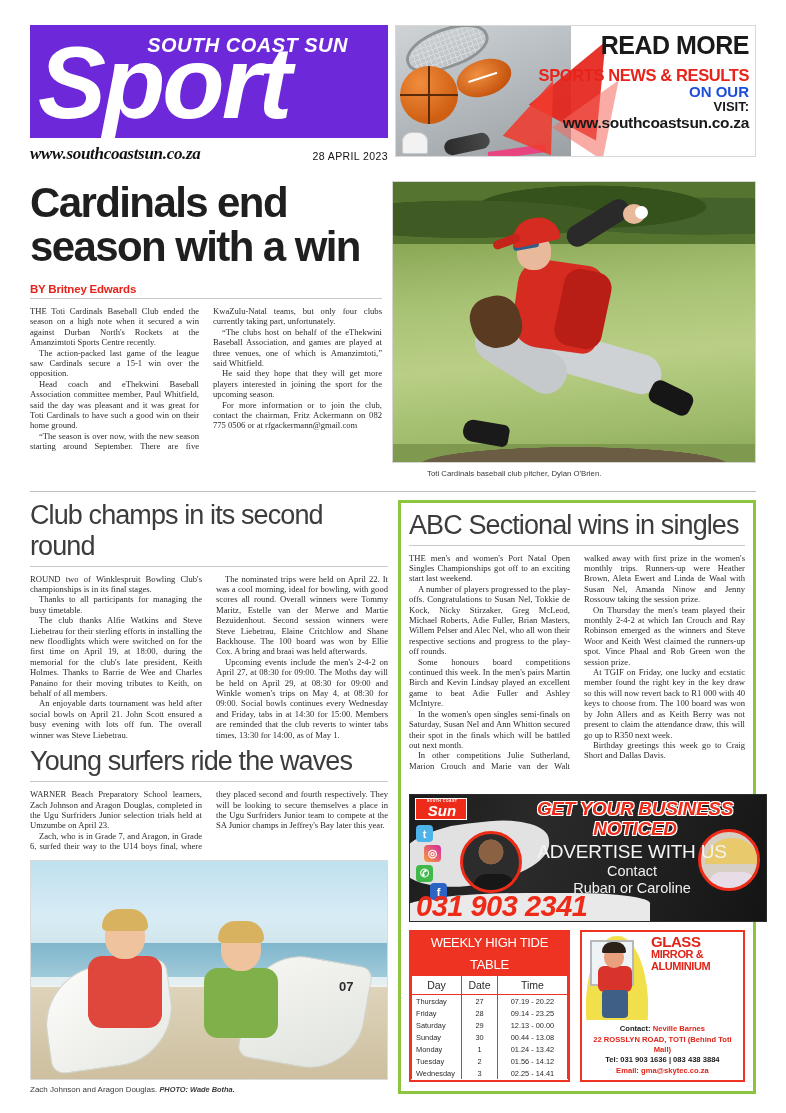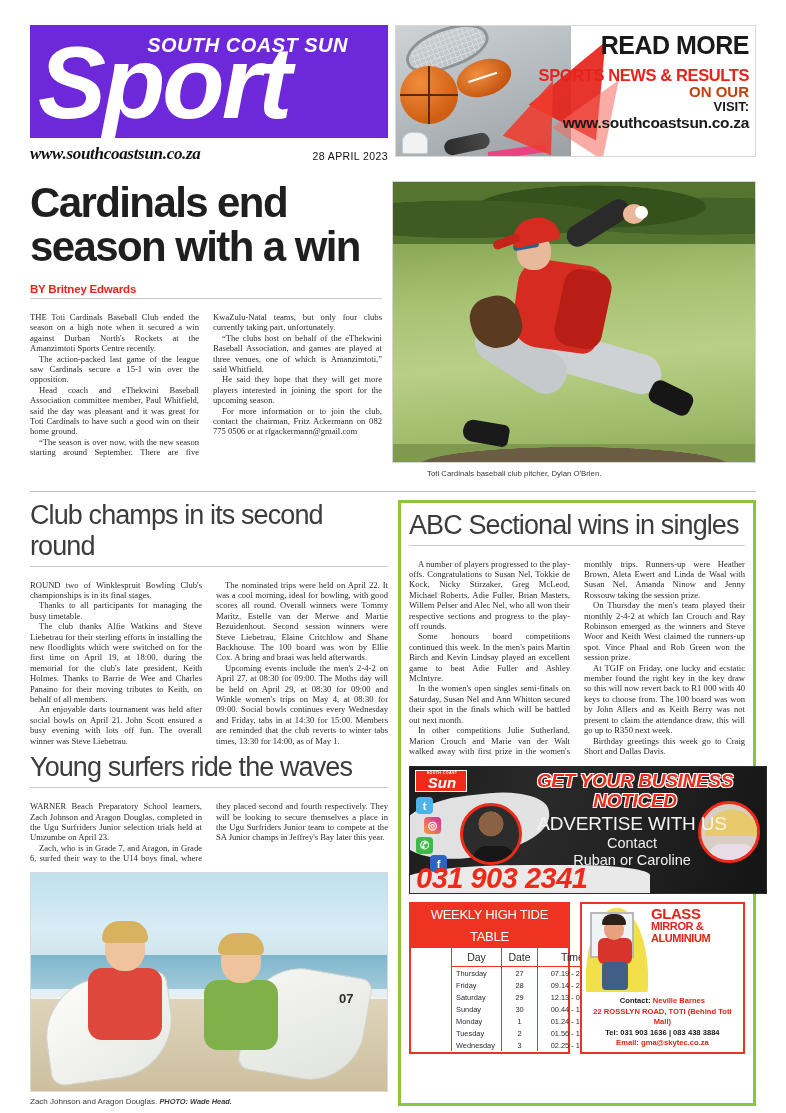--- a/index.html
+++ b/index.html
@@ -61,38 +61,38 @@
      background:linear-gradient(90deg,#2b2b2b,#4a4a4a); transform:rotate(-12deg); }
   .pink-stick { position:absolute; left:92px; bottom:0px; width:58px; height:8px; background:#e8447f; transform:rotate(-8deg); }
   .red-arrow { position:absolute; width:0;height:0; }
   .ra1 { left:150px; top:10px; border-left:38px solid transparent; border-right:38px solid transparent; border-bottom:92px solid #e5231b; transform:rotate(28deg); opacity:.92;}
   .ra2 { left:118px; top:52px; border-left:26px solid transparent; border-right:26px solid transparent; border-bottom:70px solid #ef3b2d; transform:rotate(22deg); opacity:.88;}
   .ra3 { left:172px; top:48px; border-left:30px solid transparent; border-right:30px solid transparent; border-bottom:76px solid #f4685c; transform:rotate(33deg); opacity:.55;}
   .banner-text { position:absolute; right:6px; top:7px; width:250px; text-align:right;
     font-family:"Liberation Sans", sans-serif; font-weight:bold; }
   .bt-readmore { font-size:25px; line-height:25px; color:#1a1a1a; letter-spacing:-0.5px; }
   .bt-sports { font-size:16.5px; line-height:18px; color:#e8231a; letter-spacing:-0.4px;margin-top:8px; }
-  .bt-onour { font-size:15px; line-height:16px; color:#c2410c; }
+  .bt-onour { font-size:15px; line-height:16px; color:#1d4ed8; }
   .bt-website { font-size:33px; line-height:33px; color:#1a1a1a; letter-spacing:-1px; }
   .bt-visit { font-size:13px; line-height:14px; color:#1a1a1a; }
   .bt-url { font-size:15.5px; line-height:17px; color:#1a1a1a; letter-spacing:-0.3px; }
 
   
   .lead { display:flex; gap:10px; margin-top:16px; }
   .lead-left { width:352px; }
   .headline {
     font-family:"Liberation Sans", sans-serif; font-weight:bold;
     font-size:42px; line-height:44px; color:#1f1f1f; letter-spacing:-1.6px;
   }
   .byline {
     font-family:"Liberation Sans", sans-serif; font-weight:bold; font-size:11.5px;
     color:#e8231a; margin-top:14px; letter-spacing:-0.2px;
   }
   .rule { border-top:1px solid #c9c9c9; margin-top:3px; }
-  .cols2 { column-count:2; column-gap:14px; margin-top:13px; }
+  .cols2 { column-count:2; column-gap:14px; margin-top:7px; }
   .body-text { font-family:"Liberation Serif", serif; font-size:8.6px; line-height:10.4px;
      color:#2b2b2b; text-align:justify; }
   .body-text p { text-indent:9px; }
   .body-text p.first { text-indent:0; }
   .lead-right { width:364px; }
   .photo-baseball { width:364px; height:282px; position:relative; overflow:hidden;
      background: linear-gradient(175deg,#5f7d36 0%, #87a553 18%, #a7c173 40%, #b9cf86 62%, #9fbb6b 85%, #8aa858 100%);
      border:1px solid #d5d5d5; }
   .bb-bush { position:absolute; left:0; top:0; width:100%; height:62px;
      background:radial-gradient(ellipse at 20% 60%, #3f5a22 0 35%, transparent 36%),
@@ -162,21 +162,21 @@
      border:1px solid #d3d5cf; }
   .sf-board2 { position:absolute; left:214px; top:96px; width:120px; height:110px;
      background:linear-gradient(150deg,#f7f7f4,#dfe2dc); border-radius:56px 12px 56px 12px; transform:rotate(10deg);
      border:1px solid #d3d5cf; }
   .sf-board2 .num { position:absolute; right:16px; top:14px; font-family:"Liberation Sans", sans-serif;
      font-weight:bold; font-size:13px; color:#2c2c2c; transform:rotate(-10deg); }
   .caption-surf { font-family:"Liberation Sans", sans-serif; font-size:8px; color:#3a3a3a; margin-top:5px; }
   .caption-surf .credit { font-style:italic; font-weight:bold; font-size:7.4px; }
 
   
-  .ad-advertise { width:358px; height:128px; position:relative; overflow:hidden; margin-top:10px;
+  .ad-advertise { width:358px; height:128px; position:relative; overflow:hidden; margin-top:23px;
      background:linear-gradient(110deg,#1b1b1b 0%, #2a2a2a 35%, #1f1f1f 70%, #141414 100%);
      border:1px solid #2b2b2b; }
   .ad-paint { position:absolute; left:-10px; top:28px; width:150px; height:62px; background:#f2f2f2;
      border-radius:50% 40% 60% 45%; opacity:.92; transform:rotate(-6deg); }
   .ad-paint2 { position:absolute; left:-10px; bottom:-6px; width:250px; height:34px; background:#f4f4f4;
      border-radius:50% 30% 10% 10%; opacity:.95; }
   .sun-logo { position:absolute; left:5px; top:3px; width:52px; height:22px; background:#ee2a18;
      border:1px solid #fff; }
   .sun-logo .sc { position:absolute; left:6px; top:0px; width:40px; text-align:center;
      font-family:"Liberation Sans", sans-serif; font-weight:bold; font-size:3.6px; color:#fff; letter-spacing:.4px; }
@@ -211,21 +211,21 @@
      display:flex; align-items:center; justify-content:center; }
 
   
   .bottom { display:flex; gap:10px; margin-top:8px; }
 
   
   .tide { width:172px; border:2px solid #ee3322; background:#fff; }
   .tide-title { background:#ee3322; color:#fff; text-align:center;
      font-family:"Liberation Sans", sans-serif; font-size:13px; line-height:22px;
      letter-spacing:-0.3px; }
-  .tide table { width:100%; border-collapse:collapse;margin-left:40px; }
+  .tide table { width:100%; border-collapse:collapse; }
   .tide th { font-family:"Liberation Sans", sans-serif; font-weight:normal; font-size:10.5px;
      color:#2b2b2b; padding:3px 0; border:1px solid #ee3322; border-top:none; }
   .tide td { font-family:"Liberation Sans", sans-serif; font-size:7.4px; color:#2b2b2b;
      padding:1.5px 0; border-left:1px solid #ee3322; border-right:1px solid #ee3322; }
   .tide td.day { padding-left:4px; text-align:left; width:50px; }
   .tide td.date { text-align:center; width:36px; }
   .tide td.time { text-align:center; }
 
   
   .glass-ad { width:176px; border:2px solid #ee3322; background:#fff; position:relative; padding:4px; }
@@ -378,29 +378,30 @@
         </div>
         <div class="sf-boy sf-b2">
           <div class="sf-head2">
                 <div class="sf-hair"></div>
               </div>
           <div class="sf-body-g"></div>
         </div>
       </div>
       <div class="caption-surf">
         <span>Zach Johnson and Aragon Douglas.</span>
-        <span class="credit">PHOTO: Wade Head.</span>
+        <span class="credit">PHOTO: Wade Botha.</span>
       </div>
     </div>
 
     <div class="mid-right">
       <div class="sec-head">ABC Sectional wins in singles</div>
       <div class="sec-rule"></div>
       <div class="cols2">
         <div class="body-text">
+          <p class="first">THE men's and women's Port Natal Open Singles Championships got off to an exciting start last weekend.</p>
           <p>A number of players progressed to the play-offs. Congratulations to Susan Nel, Tokkie de Kock, Nicky Stirzaker, Greg McLeod, Michael Roberts, Adie Fuller, Brian Masters, Willem Pelser and Alec Nel, who all won their respective sections and progress to the play-off rounds.</p>
           <p>Some honours board competitions continued this week. In the men's pairs Martin Birch and Kevin Lindsay played an excellent game to beat Adie Fuller and Ashley McIntyre.</p>
           <p>In the women's open singles semi-finals on Saturday, Susan Nel and Ann Whitton secured their spot in the finals which will be battled out next month.</p>
           <p>In other competitions Julie Sutherland, Marion Crouch and Marie van der Walt walked away with first prize in the women's monthly trips. Runners-up were Heather Brown, Aleta Ewert and Linda de Waal with Susan Nel, Amanda Ninow and Jenny Rossouw taking the session prize.</p>
           <p>On Thursday the men's team played their monthly 2-4-2 at which Ian Crouch and Ray Robinson emerged as the winners and Steve Woor and Keith West claimed the runners-up spot. Vince Phaal and Rob Green won the session prize.</p>
           <p>At TGIF on Friday, one lucky and ecstatic member found the right key in the key draw so this will now revert back to R1 000 with 40 keys to choose from. The 100 board was won by John Allers and as Keith Berry was not present to claim the attendance draw, this will go up to R350 next week.</p>
           <p>Birthday greetings this week go to Craig Short and Dallas Davis.</p>
         </div>
       </div>
 

